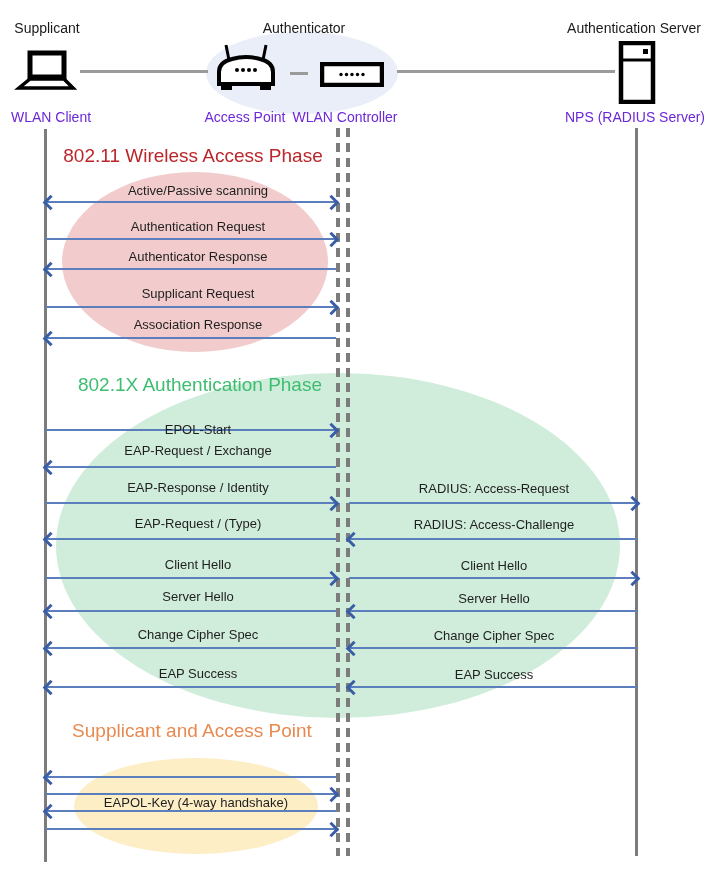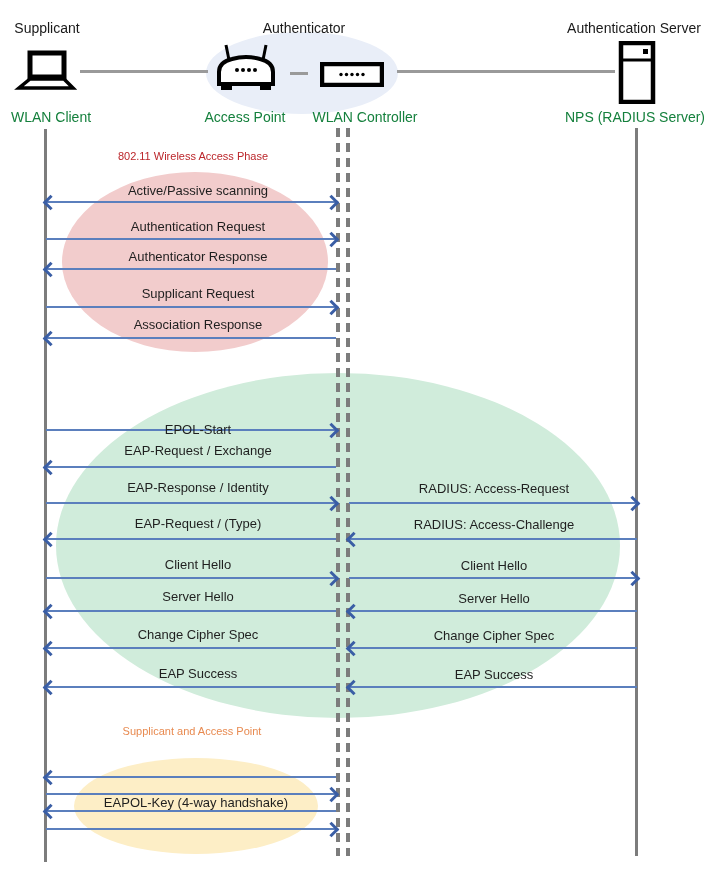--- a/index.html
+++ b/index.html
@@ -2,40 +2,40 @@
 <html><head>
 <meta charset="utf-8">
 <style>
   html,body{margin:0;padding:0;background:#fff;}
   .canvas{position:relative;width:713px;height:875px;background:#ffffff;
           font-family:"Liberation Sans",sans-serif;overflow:hidden;}
 
   
   .role-label{position:absolute;font-size:14px;color:#1a1a1a;white-space:nowrap;
               transform:translateX(-50%);z-index:6;}
-  .device-label{position:absolute;font-size:14px;color:#15803d;white-space:nowrap;
+  .device-label{position:absolute;font-size:14px;color:#6d28d9;white-space:nowrap;
               transform:translateX(-50%);z-index:6;text-align:right;}
 
   
   .lifeline{position:absolute;width:3px;background:#7c7c7c;z-index:3;}
   .dashline{position:absolute;width:4px;z-index:3;
             background:repeating-linear-gradient(to bottom,#7c7c7c 0 9px,transparent 9px 15px);}
 
   
   .hline{position:absolute;height:3px;background:#9a9a9a;z-index:2;}
 
   
   .ellipse{position:absolute;border-radius:50%;z-index:1;}
   .ellipse-blue{background:#e9eef8;}
   .ellipse-pink{background:#f2cccc;}
   .ellipse-green{background:#d0ecdb;}
   .ellipse-yellow{background:#fdeec6;}
 
   
-  .phase-title{position:absolute;font-size:11px;white-space:nowrap;text-align:center;
+  .phase-title{position:absolute;font-size:19px;white-space:nowrap;text-align:center;
                transform:translateX(-50%);z-index:5;line-height:18px;}
   .title-red{color:#bb262b;}
   .title-green{color:#3dbe70;}
   .title-orange{color:#e88a50;}
 
   
   .msg-label{position:absolute;font-size:13px;color:#1f1f1f;white-space:nowrap;
              transform:translateX(-50%);z-index:5;line-height:13px;}
 
   
@@ -91,33 +91,34 @@
   </svg>
 
   <svg class="icon" style="left:618px;top:41px" width="38" height="63" viewBox="0 0 38 63">
     <rect x="3" y="2" width="32" height="59" fill="#fff" stroke="#000" stroke-width="4.5"></rect>
     <line x1="5" y1="19" x2="33" y2="19" stroke="#000" stroke-width="3"></line>
     <rect x="25" y="8" width="5" height="5" fill="#000"></rect>
   </svg>
 
   <div class="device-label" style="left:51px;top:109px">WLAN Client</div>
   <div class="device-label" style="left:245px;top:109px">Access Point</div>
-  <div class="device-label" style="left:365px;top:109px">WLAN Controller</div>
+  <div class="device-label" style="left:345px;top:109px">WLAN Controller</div>
   <div class="device-label" style="left:635px;top:109px">NPS (RADIUS Server)</div>
 
   <div class="lifeline" style="left:44px;top:129px;height:733px"></div>
   <div class="dashline" style="left:336px;top:128px;height:728px"></div>
   <div class="dashline" style="left:346px;top:128px;height:728px"></div>
   <div class="lifeline" style="left:635px;top:128px;height:728px"></div>
 
   <div class="ellipse ellipse-pink" style="left:62px;top:172px;width:266px;height:180px"></div>
   <div class="ellipse ellipse-green" style="left:56px;top:373px;width:564px;height:345px"></div>
   <div class="ellipse ellipse-yellow" style="left:74px;top:758px;width:244px;height:96px"></div>
 
   <div class="phase-title title-red" style="left:193px;top:147px">802.11 Wireless Access Phase</div>
+  <div class="phase-title title-green" style="left:200px;top:376px">802.1X Authentication Phase</div>
   <div class="phase-title title-orange" style="left:192px;top:722px">
     <div>Supplicant and Access Point</div>
   </div>
 
   <div class="msg-label" style="left:198px;top:184px">Active/Passive scanning</div>
   <div class="arrow l r" style="left:46px;top:201px;width:290px"></div>
 
   <div class="msg-label" style="left:198px;top:220px">Authentication Request</div>
   <div class="arrow r" style="left:46px;top:238px;width:290px"></div>
 

